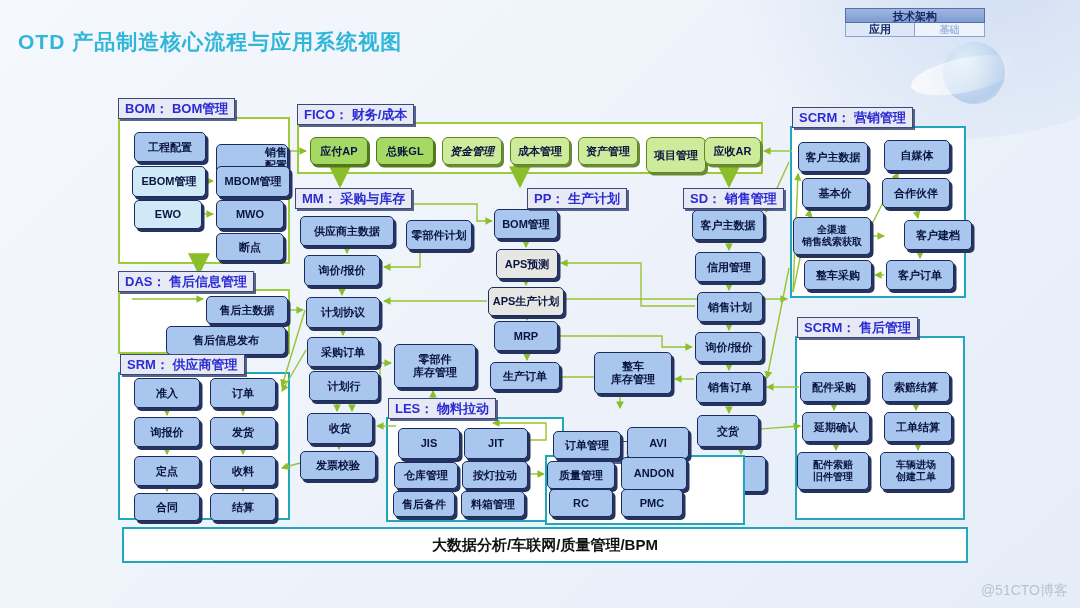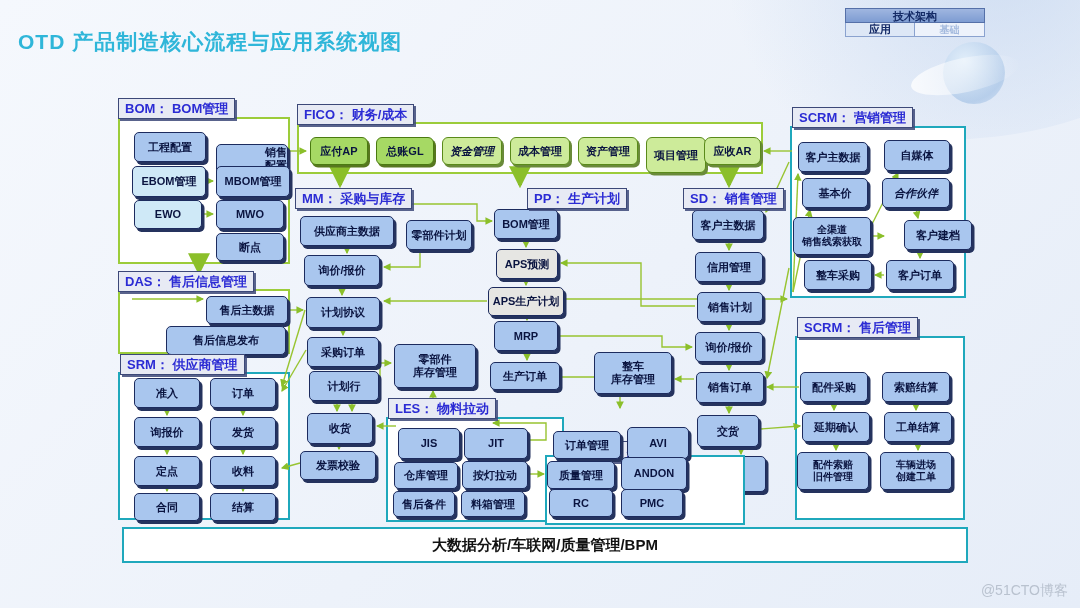--- a/index.html
+++ b/index.html
@@ -154,21 +154,21 @@
   <div class="box" style="left:134px;top:417px;width:66px;height:30px;">询报价</div>
   <div class="box" style="left:210px;top:417px;width:66px;height:30px;">发货</div>
   <div class="box" style="left:134px;top:456px;width:66px;height:30px;">定点</div>
   <div class="box" style="left:210px;top:456px;width:66px;height:30px;">收料</div>
   <div class="box" style="left:134px;top:493px;width:66px;height:28px;">合同</div>
   <div class="box" style="left:210px;top:493px;width:66px;height:28px;">结算</div>
 
   <div class="box" style="left:798px;top:142px;width:70px;height:30px;">客户主数据</div>
   <div class="box" style="left:884px;top:140px;width:66px;height:31px;">自媒体</div>
   <div class="box" style="left:802px;top:178px;width:66px;height:30px;">基本价</div>
-  <div class="box" style="left:882px;top:178px;width:68px;height:30px;font-style:italic;">合作伙伴</div>
+  <div class="box" style="left:882px;top:178px;width:68px;height:30px;">合作伙伴</div>
   <div class="box sm" style="left:793px;top:217px;width:78px;height:38px;">全渠道
 销售线索获取</div>
   <div class="box" style="left:886px;top:220px;width:68px;height:30px;margin-left:18px;">客户建档</div>
   <div class="box" style="left:804px;top:260px;width:68px;height:30px;">整车采购</div>
   <div class="box" style="left:886px;top:260px;width:68px;height:30px;">客户订单</div>
 
   <div class="box" style="left:800px;top:372px;width:68px;height:30px;">配件采购</div>
   <div class="box" style="left:882px;top:372px;width:68px;height:30px;">索赔结算</div>
   <div class="box" style="left:802px;top:412px;width:68px;height:30px;">延期确认</div>
   <div class="box" style="left:884px;top:412px;width:68px;height:30px;">工单结算</div>

